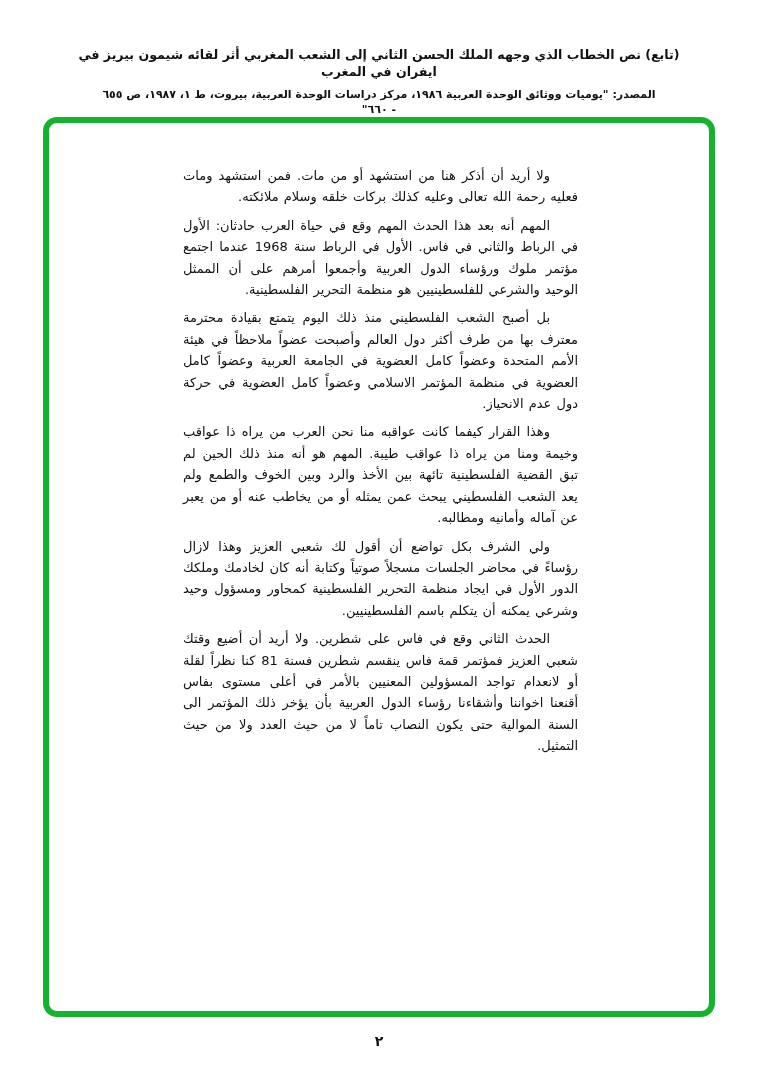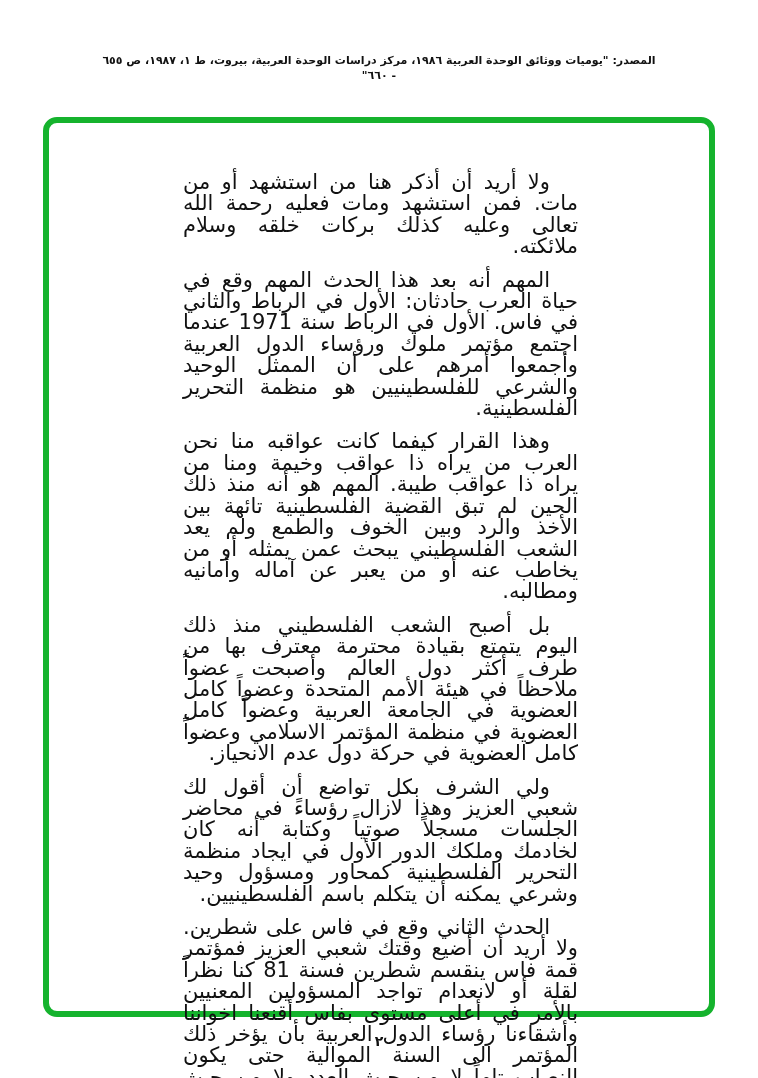--- a/index.html
+++ b/index.html
@@ -52,49 +52,50 @@
   }
   
   .text-column {
     position: absolute;
     left: 183px;
     top: 160px;
     width: 395px;
     direction: rtl;
   }
   .text-column p {
-    margin: 12px 0 7px 0;
-    font-size: 21px;
+    margin: 5px 0 7px 0;
+    font-size: 13px;
     line-height: 21.4px;
     text-align: justify;
     text-indent: 28px;
     word-spacing: 1px;
   }
   
   .page-number {
     position: absolute;
     top: 1033px;
     left: 0;
     width: 758px;
     text-align: center;
     font-size: 14px;
     font-weight: bold;
   }
 </style>
 </head>
 <body>
 
 <header class="page-header">
+  <div class="header-title">(تابع) نص الخطاب الذي وجهه الملك الحسن الثاني إلى الشعب المغربي أثر لقائه شيمون بيريز في ايفران في المغرب</div>
   <div class="header-source">المصدر: "يوميات ووثائق الوحدة العربية ١٩٨٦، مركز دراسات الوحدة العربية، بيروت، ط ١، ١٩٨٧، ص ٦٥٥ - ٦٦٠"</div>
 </header>
 
 <div class="green-frame"></div>
 
 <main class="text-column">
   <p>ولا أريد أن أذكر هنا من استشهد أو من مات. فمن استشهد ومات فعليه رحمة الله تعالى وعليه كذلك بركات خلقه وسلام ملائكته.</p>
-  <p>المهم أنه بعد هذا الحدث المهم وقع في حياة العرب حادثان: الأول في الرباط والثاني في فاس. الأول في الرباط سنة 1971 عندما اجتمع مؤتمر ملوك ورؤساء الدول العربية وأجمعوا أمرهم على أن الممثل الوحيد والشرعي للفلسطينيين هو منظمة التحرير الفلسطينية.</p>
+  <p>المهم أنه بعد هذا الحدث المهم وقع في حياة العرب حادثان: الأول في الرباط والثاني في فاس. الأول في الرباط سنة 1968 عندما اجتمع مؤتمر ملوك ورؤساء الدول العربية وأجمعوا أمرهم على أن الممثل الوحيد والشرعي للفلسطينيين هو منظمة التحرير الفلسطينية.</p>
+  <p>بل أصبح الشعب الفلسطيني منذ ذلك اليوم يتمتع بقيادة محترمة معترف بها من طرف أكثر دول العالم وأصبحت عضواً ملاحظاً في هيئة الأمم المتحدة وعضواً كامل العضوية في الجامعة العربية وعضواً كامل العضوية في منظمة المؤتمر الاسلامي وعضواً كامل العضوية في حركة دول عدم الانحياز.</p>
   <p>وهذا القرار كيفما كانت عواقبه منا نحن العرب من يراه ذا عواقب وخيمة ومنا من يراه ذا عواقب طيبة. المهم هو أنه منذ ذلك الحين لم تبق القضية الفلسطينية تائهة بين الأخذ والرد وبين الخوف والطمع ولم يعد الشعب الفلسطيني يبحث عمن يمثله أو من يخاطب عنه أو من يعبر عن آماله وأمانيه ومطالبه.</p>
-  <p>بل أصبح الشعب الفلسطيني منذ ذلك اليوم يتمتع بقيادة محترمة معترف بها من طرف أكثر دول العالم وأصبحت عضواً ملاحظاً في هيئة الأمم المتحدة وعضواً كامل العضوية في الجامعة العربية وعضواً كامل العضوية في منظمة المؤتمر الاسلامي وعضواً كامل العضوية في حركة دول عدم الانحياز.</p>
   <p>ولي الشرف بكل تواضع أن أقول لك شعبي العزيز وهذا لازال رؤساءً في محاضر الجلسات مسجلاً صوتياً وكتابة أنه كان لخادمك وملكك الدور الأول في ايجاد منظمة التحرير الفلسطينية كمحاور ومسؤول وحيد وشرعي يمكنه أن يتكلم باسم الفلسطينيين.</p>
   <p>الحدث الثاني وقع في فاس على شطرين. ولا أريد أن أضيع وقتك شعبي العزيز فمؤتمر قمة فاس ينقسم شطرين فسنة 81 كنا نظراً لقلة أو لانعدام تواجد المسؤولين المعنيين بالأمر في أعلى مستوى بفاس أقنعنا اخواننا وأشقاءنا رؤساء الدول العربية بأن يؤخر ذلك المؤتمر الى السنة الموالية حتى يكون النصاب تاماً لا من حيث العدد ولا من حيث التمثيل.</p>
 </main>
 
 <div class="page-number">٢</div>
 
 </body></html>

